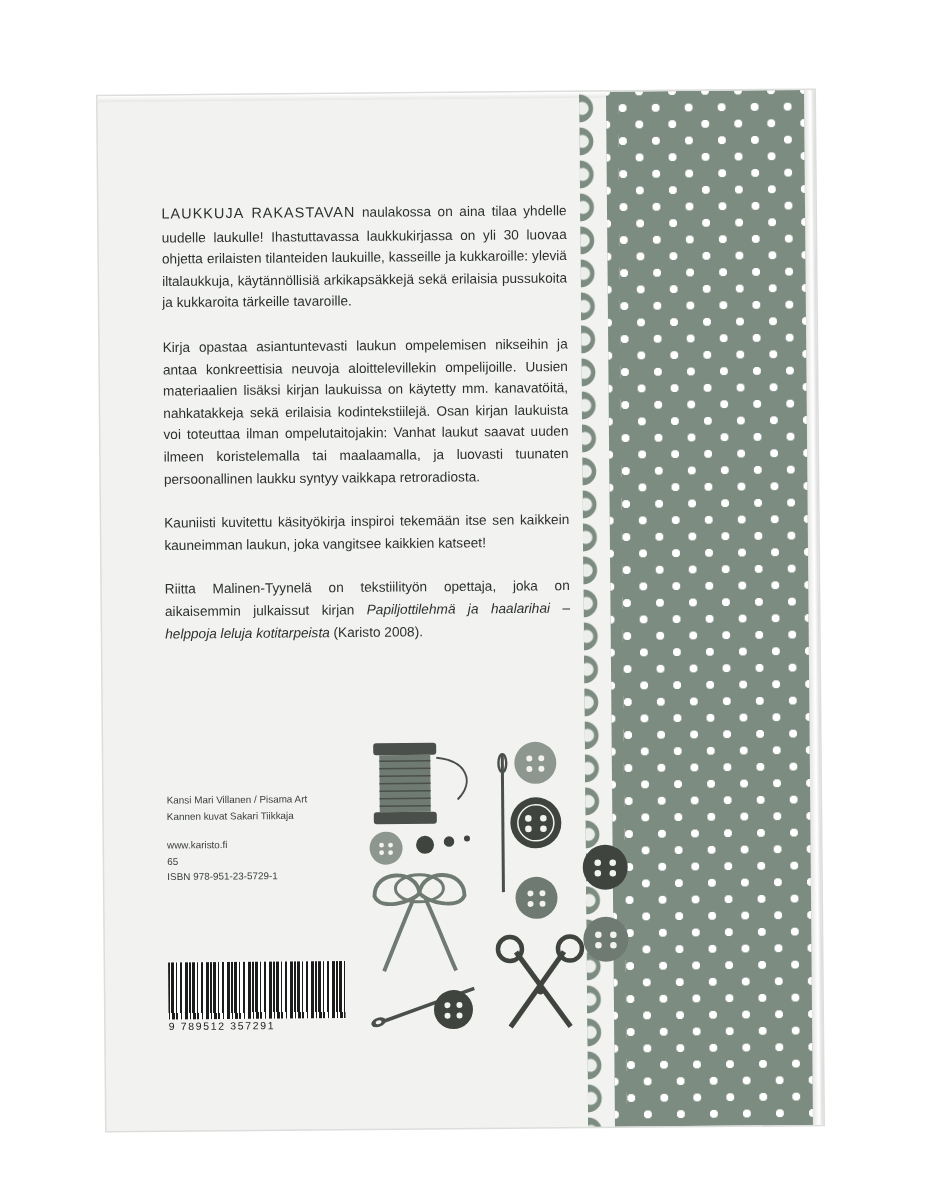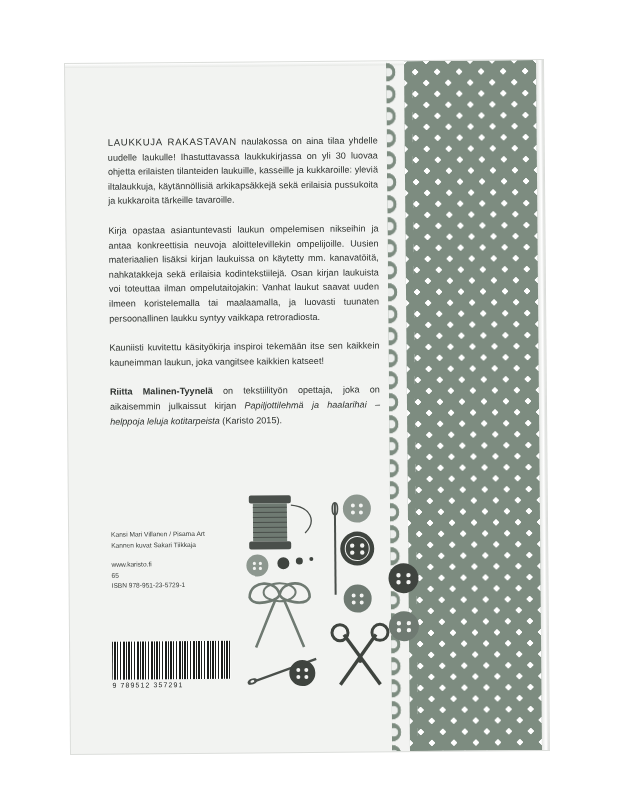--- a/index.html
+++ b/index.html
@@ -96,21 +96,21 @@
     line-height: 14.6px;
     margin: 0 0 15px 0;
     text-align: justify;
     color: #2d312e;
   }
   .para.last { margin-bottom: 0; }
   .lead {
     letter-spacing: 0.7px;
     font-size: 9.6px;
   }
-  .semi { font-weight: bold; }
+  .semi { font-weight: normal; }
   .ital { font-style: italic; }
 
   
   #credits {
     position: absolute;
     left: 42px;
     top: 466px;
     width: 175px;
     font-size: 6.6px;
     line-height: 10.5px;
@@ -168,21 +168,21 @@
   <div id="dot-band-scallop-inner"></div>
 
   <div id="text-block">
 
     <p class="para"><span class="lead">LAUKKUJA RAKASTAVAN</span><span> naulakossa on aina tilaa yhdelle uudelle laukulle! Ihastuttavassa laukkukirjassa on yli 30 luovaa ohjetta erilaisten tilanteiden laukuille, kasseille ja kukkaroille: yleviä iltalaukkuja, käytännöllisiä arkikapsäkkejä sekä erilaisia pussukoita ja kukkaroita tärkeille tavaroille.</span></p>
 
     <p class="para"><span>Kirja opastaa asiantuntevasti laukun ompelemisen nikseihin ja antaa konkreettisia neuvoja aloittelevillekin ompelijoille. Uusien materiaalien lisäksi kirjan laukuissa on käytetty mm. kanavatöitä, nahkatakkeja sekä erilaisia kodintekstiilejä. Osan kirjan laukuista voi toteuttaa ilman ompelutaitojakin: Vanhat laukut saavat uuden ilmeen koristelemalla tai maalaamalla, ja luovasti tuunaten persoonallinen laukku syntyy vaikkapa retroradiosta.</span></p>
 
     <p class="para"><span>Kauniisti kuvitettu käsityökirja inspiroi tekemään itse sen kaikkein kauneimman laukun, joka vangitsee kaikkien katseet!</span></p>
 
-    <p class="para last"><span class="semi">Riitta Malinen-Tyynelä</span><span> on tekstiilityön opettaja, joka on aikaisemmin julkaissut kirjan </span><span class="ital">Papiljottilehmä ja haalarihai – helppoja leluja kotitarpeista</span><span> (Karisto 2015).</span></p>
+    <p class="para last"><span class="semi">Riitta Malinen-Tyynelä</span><span> on tekstiilityön opettaja, joka on aikaisemmin julkaissut kirjan </span><span class="ital">Papiljottilehmä ja haalarihai – helppoja leluja kotitarpeista</span><span> (Karisto 2008).</span></p>
 
   </div>
 
   <div id="illustration">
     <svg width="210" height="215" viewBox="0 0 210 215" xmlns="http://www.w3.org/2000/svg">
       <g>
 
         <g>
           <rect x="10" y="8" width="42" height="8" rx="2" fill="#4a4f4b"></rect>
           <rect x="14" y="16" width="34" height="38" fill="#6f7a72"></rect>

